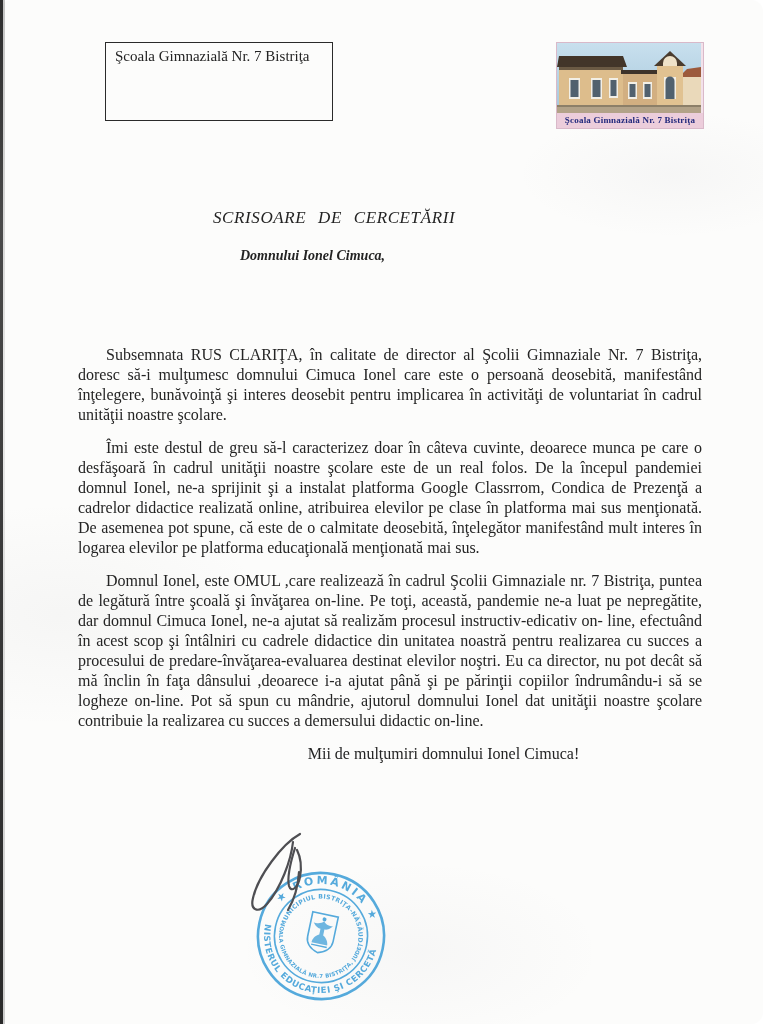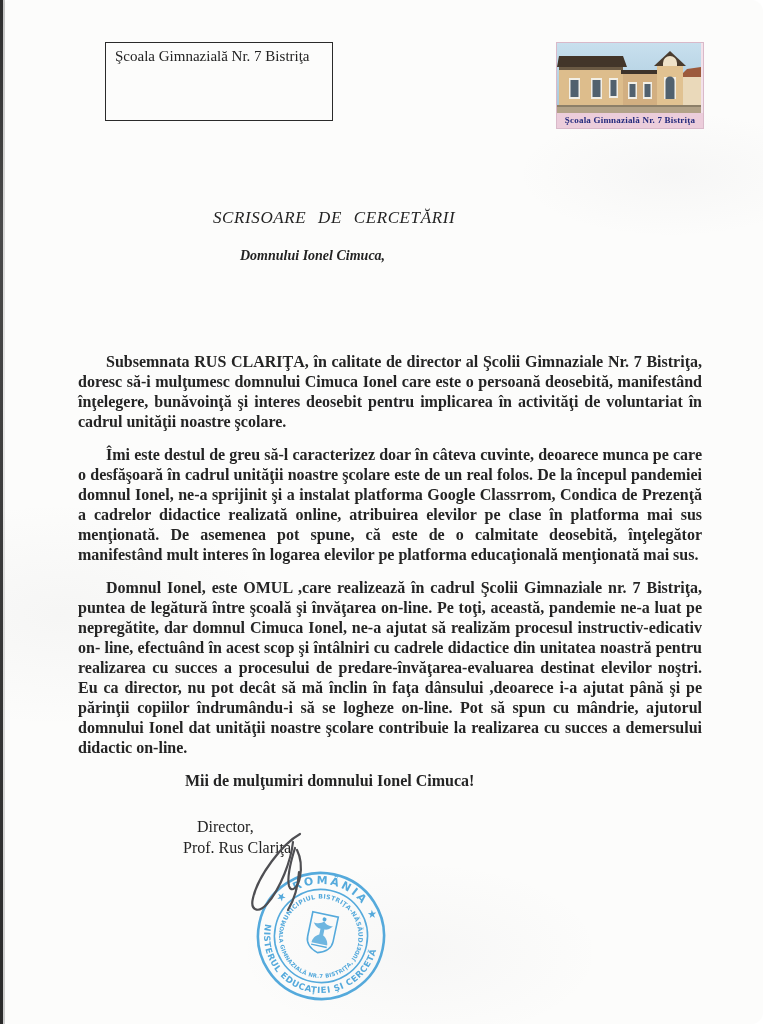--- a/index.html
+++ b/index.html
@@ -54,23 +54,23 @@
   }
   .salutation{
     position:absolute;left:240px;top:248px;
     font-style:italic;font-weight:bold;font-size:14px;color:#232323;
   }
   
   .body-text{
     position:absolute;left:78px;top:344px;width:624px;
     font-size:16px;line-height:20px;text-align:justify;color:#242424;
   }
-  .body-text p{margin:8px 0 13px 0;text-indent:28px;font-weight:bold;}
+  .body-text p{margin:1px 0 13px 0;text-indent:28px;}
   .thanks{
-    margin-top:4px;text-indent:107px !important;text-align:left;
+    margin-top:4px;text-indent:107px !important;text-align:center;
   }
   
   .director-block{
     position:absolute;left:183px;top:816px;
     font-size:16px;line-height:21px;color:#242424;
   }
   .director-role{padding-left:14px;}
   .signature-svg{position:absolute;left:238px;top:822px;z-index:3;}
   .stamp-svg{position:absolute;left:247px;top:862px;z-index:2;}
   .stamp-svg text{font-family:"DejaVu Sans", sans-serif;font-weight:bold;}
@@ -136,24 +136,20 @@
   <div class="title">SCRISOARE DE CERCETĂRII</div>
   <div class="salutation">Domnului Ionel Cimuca,</div>
 
   <div class="body-text">
     <p>Subsemnata RUS CLARIŢA, în calitate de director al Şcolii Gimnaziale Nr. 7 Bistriţa, doresc să-i mulţumesc domnului Cimuca Ionel care este o persoană deosebită, manifestând înţelegere, bunăvoinţă şi interes deosebit pentru implicarea în activităţi de voluntariat în cadrul unităţii noastre şcolare.</p>
     <p>Îmi este destul de greu să-l caracterizez doar în câteva cuvinte, deoarece munca pe care o desfăşoară în cadrul unităţii noastre şcolare este de un real folos. De la începul pandemiei domnul Ionel, ne-a sprijinit şi a instalat platforma Google Classrrom, Condica de Prezenţă a cadrelor didactice realizată online, atribuirea elevilor pe clase în platforma mai sus menţionată. De asemenea pot spune, că este de o calmitate deosebită, înţelegător manifestând mult interes în logarea elevilor pe platforma educaţională menţionată mai sus.</p>
     <p>Domnul Ionel, este OMUL ,care realizează în cadrul Şcolii Gimnaziale nr. 7 Bistriţa, puntea de legătură între şcoală şi învăţarea on-line. Pe toţi, această, pandemie ne-a luat pe nepregătite, dar domnul Cimuca Ionel, ne-a ajutat să realizăm procesul instructiv-edicativ on- line, efectuând în acest scop şi întâlniri cu cadrele didactice din unitatea noastră pentru realizarea cu succes a procesului de predare-învăţarea-evaluarea destinat elevilor noştri. Eu ca director, nu pot decât să mă înclin în faţa dânsului ,deoarece i-a ajutat până şi pe părinţii copiilor îndrumându-i să se logheze on-line. Pot să spun cu mândrie, ajutorul domnului Ionel dat unităţii noastre şcolare contribuie la realizarea cu succes a demersului didactic on-line.</p>
     <p class="thanks">Mii de mulţumiri domnului Ionel Cimuca!</p>
   </div>
 
-  <div class="director-block">
-    <div class="director-role">Director,</div>
-    <div>Prof. Rus Clariţa</div>
-  </div>
 
   <svg class="signature-svg" width="80" height="105" viewBox="0 0 80 105">
     <g fill="none" stroke="#4e4e52" stroke-width="2.2" stroke-linecap="round">
       <path d="M 62 12 C 44 22 20 54 15 76 C 12 88 20 92 29 82 C 43 66 53 38 55 20"></path>
       <path d="M 57 26 C 52 42 49 56 51 64 C 53 71 60 66 62 55 C 64 44 62 34 59 28"></path>
       <path d="M 61 50 C 60 66 56 78 50 88"></path>
     </g>
   </svg>
 
   <svg class="stamp-svg" width="148" height="148" viewBox="-74 -74 148 148">

